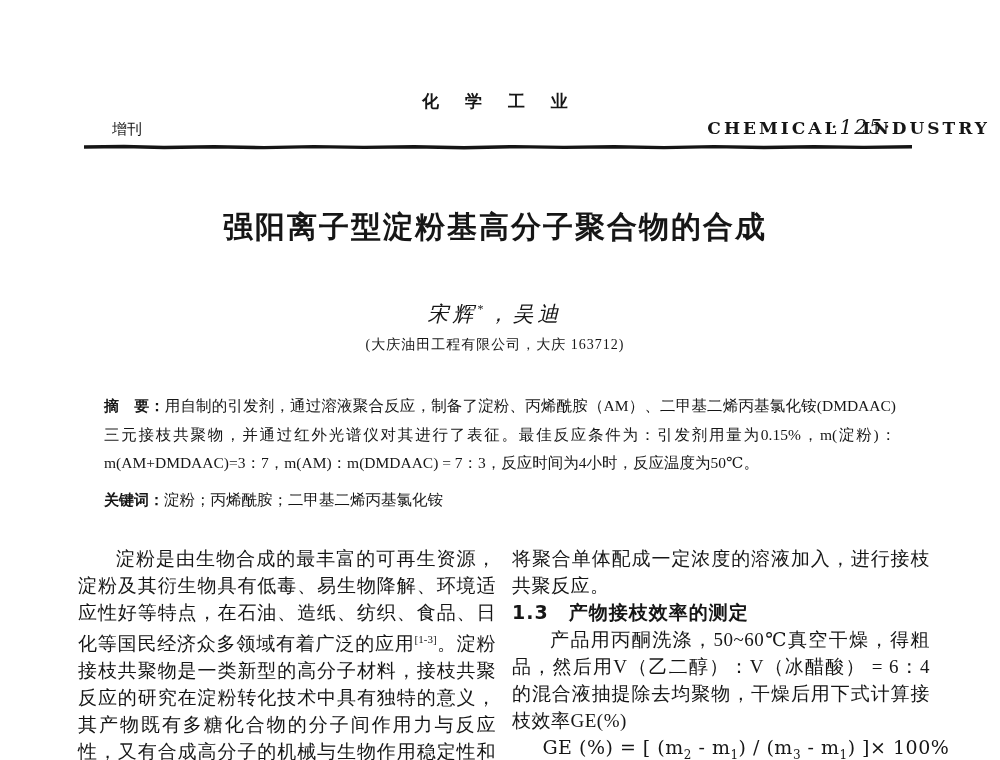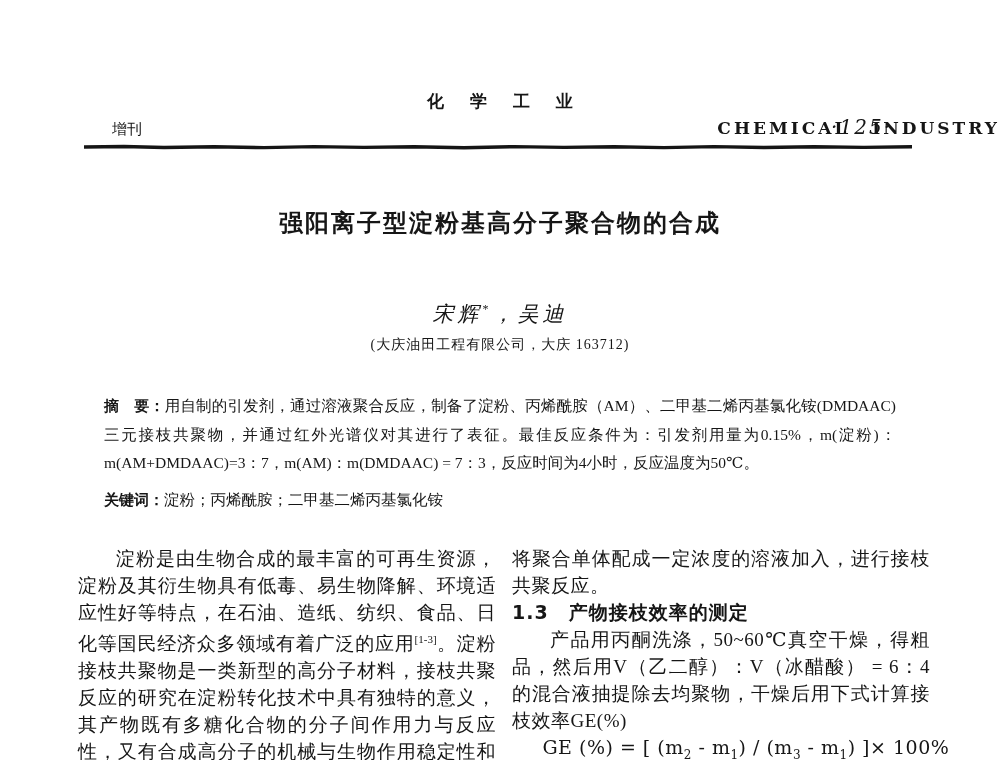--- a/index.html
+++ b/index.html
@@ -6,21 +6,21 @@
   html, body { background: #e8e8e8; }
   .page {
     position: relative;
     width: 1000px;
     height: 760px;
     background: #ffffff;
     overflow: hidden;
     color: #161616;
     font-family: "Liberation Serif", "DejaVu Serif", serif;
   }
-  .center-abs { position: absolute; left: 0; right: 0; text-align: center; }
+  .center-abs { position: absolute; left: 0; right: 10px; text-align: center; }
 
   
   .journal-cn {
     top: 90px;
     font-size: 17px;
     font-weight: bold;
     letter-spacing: 10px;
     text-indent: 10px;
     font-family: "DejaVu Serif", serif;
   }
@@ -52,21 +52,21 @@
     position: absolute;
     left: 84px;
     top: 143px;
     width: 828px;
     height: 8px;
   }
 
   
   .article-title {
     top: 207px;
-    font-size: 24px;
+    font-size: 30px;
     font-weight: bold;
     letter-spacing: 2px;
     font-family: Liberation Sans, sans-serif;
   }
   .authors {
     top: 300px;
     font-size: 21px;
     letter-spacing: 4px;
     font-style: italic;
     text-align: center;

